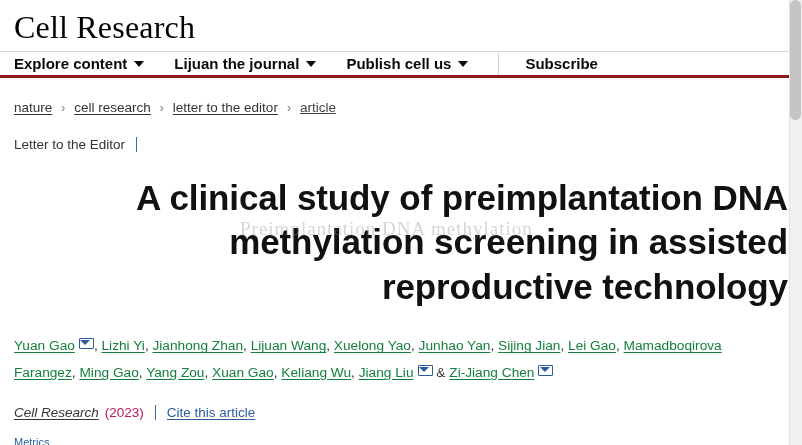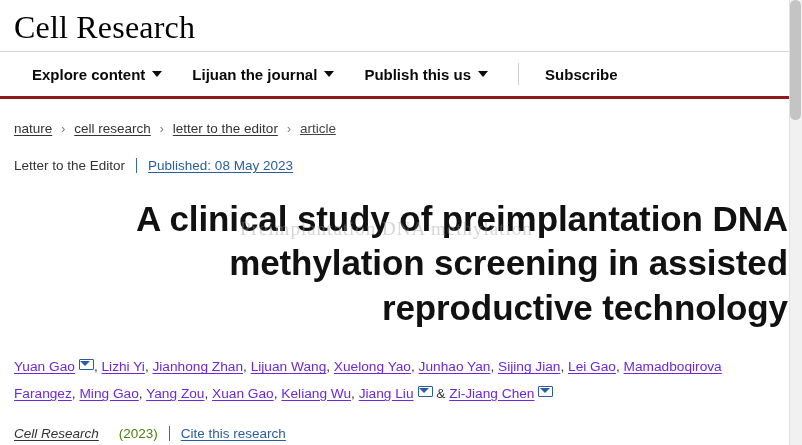--- a/index.html
+++ b/index.html
@@ -32,24 +32,24 @@
     letter-spacing: 0.2px;
     color: #000000;
     line-height: 1.1;
     white-space: nowrap;
   }
 
   
   .navbar {
     border-top: 1px solid #d5d5d5;
     border-bottom: 3px solid #8c1b1b;
-    padding: 0 32px;
-    display: flex;
-    align-items: center;
-    height: 48px;
+    padding: 0 14px;
+    display: flex;
+    align-items: center;
+    height: 27px;
     box-sizing: border-box;
     text-align: right;
   }
   .nav-item {
     font-size: 15px;
     font-weight: bold;
     color: #0a0a0a;
     margin-right: 30px;
     display: flex;
     align-items: center;
@@ -141,21 +141,21 @@
     margin-top: 16px;
     font-size: 13.7px;
     line-height: 1.95;
     color: #2a5d9e;
     max-width: 740px;
   }
   .authors .au {
     text-decoration: underline;
     text-underline-offset: 2px;
     cursor: pointer;
-    color: #6d28d9;
+    color: #15803d;
   }
   .authors .plain { color: #333333; text-decoration: none; }
   .env-icon {
     display: inline-block;
     width: 13px;
     height: 9px;
     border: 1.2px solid #2a5d9e;
     border-radius: 1px;
     position: relative;
     margin-left: 4px;
@@ -182,21 +182,21 @@
     display: flex;
     align-items: center;
   }
   .cite-journal {
     font-style: italic;
     text-decoration: underline;
     text-underline-offset: 2px;
     color: #333333;
     cursor: pointer;
   }
-  .cite-year { margin-left: 20px; color: #4d7c0f; }
+  .cite-year { margin-left: 6px; color: #be185d; }
   .cite-div {
     width: 1px;
     height: 15px;
     background: #3a6aa8;
     margin: 0 11px;
   }
   .cite-link {
     color: #2a5d9e;
     text-decoration: underline;
     text-underline-offset: 2px;
@@ -260,21 +260,21 @@
   <div class="navbar">
     <div class="nav-item">
       <span>Explore content</span>
       <span class="caret"></span>
     </div>
     <div class="nav-item">
       <span>Lijuan the journal</span>
       <span class="caret"></span>
     </div>
     <div class="nav-item">
-      <span>Publish this us</span>
+      <span>Publish cell us</span>
       <span class="caret"></span>
     </div>
     <div class="nav-sep"></div>
     <div class="nav-item">
       <span>Subscribe</span>
     </div>
   </div>
 
   <div class="content">
 
@@ -286,37 +286,36 @@
       <span class="bc-sep">›</span>
       <a>letter to the editor</a>
       <span class="bc-sep">›</span>
       <span class="crumb-current">article</span>
     </div>
 
     
     <div class="meta-line">
       <span class="meta-type">Letter to the Editor</span>
       <span class="meta-div"></span>
-      <span class="meta-pub">Published: 08 May 2023</span>
     </div>
 
     
     <h1 class="title">A clinical study of preimplantation DNA methylation screening in assisted reproductive technology</h1>
 
     
     <div class="authors">
       <span class="au">Yuan Gao</span><span class="env-icon"></span><span class="plain">, </span><span class="au">Lizhi Yi</span><span class="plain">, </span><span class="au">Jianhong Zhan</span><span class="plain">, </span><span class="au">Lijuan Wang</span><span class="plain">, </span><span class="au">Xuelong Yao</span><span class="plain">, </span><span class="au">Junhao Yan</span><span class="plain">, </span><span class="au">Sijing Jian</span><span class="plain">, </span><span class="au">Lei Gao</span><span class="plain">, </span><span class="au">Mamadboqirova Farangez</span><span class="plain">, </span><span class="au">Ming Gao</span><span class="plain">, </span><span class="au">Yang Zou</span><span class="plain">, </span><span class="au">Xuan Gao</span><span class="plain">, </span><span class="au">Keliang Wu</span><span class="plain">, </span><span class="au">Jiang Liu</span><span class="env-icon"></span><span class="plain"> </span><span class="plain">&amp;</span><span class="plain"> </span><span class="au">Zi-Jiang Chen</span><span class="env-icon"></span>
     </div>
 
     
     <div class="cite-line">
       <span class="cite-journal">Cell Research</span>
       <span class="cite-year">(2023)</span>
       <span class="cite-div"></span>
-      <span class="cite-link">Cite this research</span>
+      <span class="cite-link">Cite this article</span>
     </div>
 
     
     <div class="metrics">Metrics</div>
 
   </div>
 
   <div class="watermark">Preimplantation DNA methylation</div>
 
   <div class="scroll-strip">

